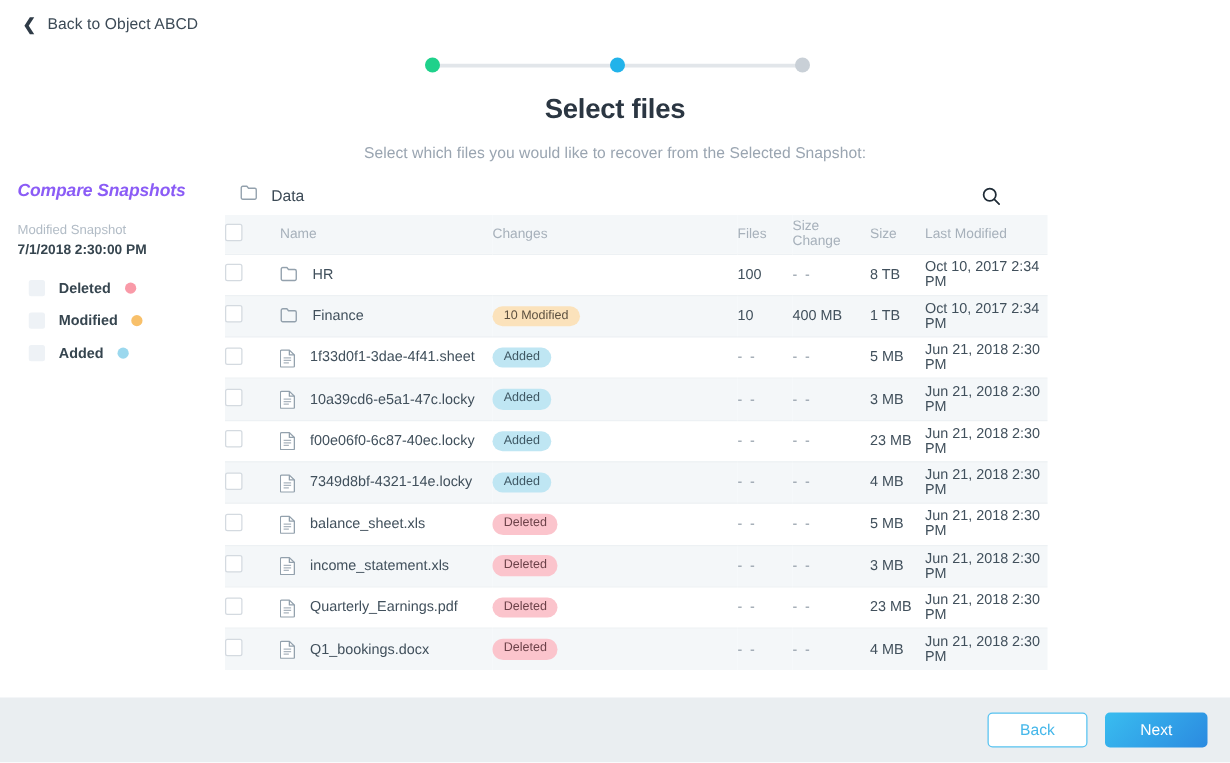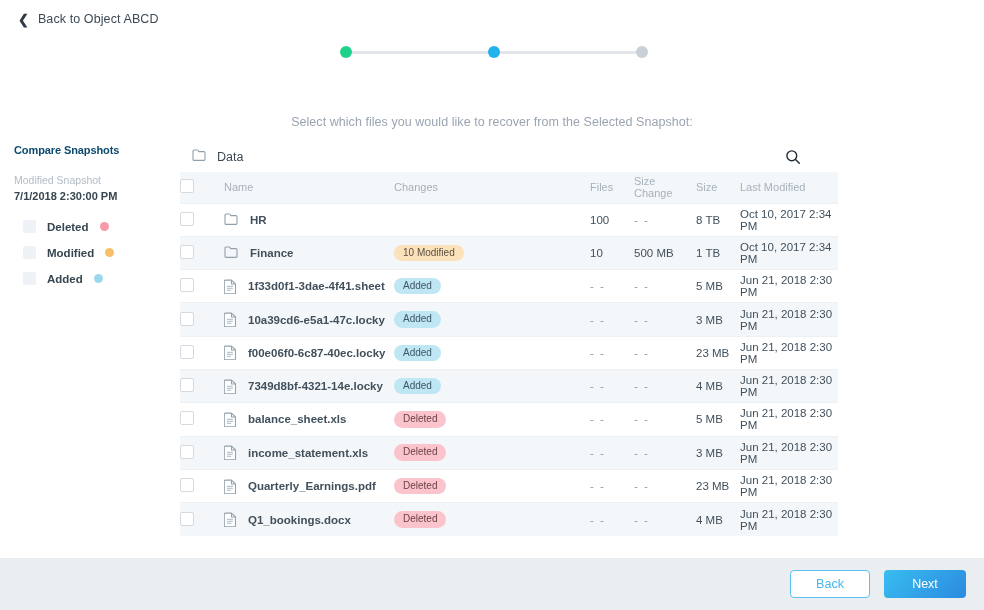--- a/index.html
+++ b/index.html
@@ -97,25 +97,26 @@
   }
 
   
   .sidebar {
     position: absolute;
     left: 14px;
     top: 144px;
     width: 152px;
   }
   .sidebar-title {
-    font-size: 11px;
+    font-size: 14px;
     font-weight: bold;
-    color: #0c4a6e;
+    color: #8b5cf6;
     margin-bottom: 18px;
     letter-spacing: -0.1px;
+    font-style: italic;
   }
   .snap-group { margin-bottom: 14px; }
   .snap-label {
     font-size: 10.5px;
     color: #b2bcc6;
     margin-bottom: 4px;
   }
   .snap-value {
     font-size: 11px;
     color: #36454f;
@@ -248,21 +249,21 @@
     border-radius: 2px;
     background: #fff;
     cursor: pointer;
   }
 
   .name-cell {
     display: flex;
     align-items: center;
     gap: 11px;
   }
-  .name-text { white-space: nowrap; font-weight: bold; }
+  .name-text { white-space: nowrap; }
 
   .badge {
     display: inline-block;
     font-size: 10px;
     padding: 3px 9px 3.5px;
     border-radius: 9px;
     white-space: nowrap;
     line-height: 1;
   }
   .badge-modified { background: #fbe2bb; color: #5c5040; }
@@ -321,20 +322,21 @@
   </div>
 
   <div class="stepper">
     <span class="step-dot" id="dot0" style="background: rgb(31, 209, 139);"></span>
     <span class="step-line"></span>
     <span class="step-dot" id="dot1" style="background: rgb(34, 179, 234);"></span>
     <span class="step-line"></span>
     <span class="step-dot" id="dot2" style="background: rgb(201, 208, 215);"></span>
   </div>
 
+  <div class="main-title">Select files</div>
   <div class="sub-title">Select which files you would like to recover from the Selected Snapshot:</div>
 
   <div class="sidebar">
     <div class="sidebar-title">Compare Snapshots</div>
 
     <div class="snap-group">
       <div class="snap-label">Modified Snapshot</div>
       <div class="snap-value bold">7/1/2018 2:30:00 PM</div>
     </div>
 
@@ -438,21 +440,21 @@
                 <span style="display: flex;">
                   <svg width="15" height="13" viewBox="0 0 15 13" fill="none">
                     <path d="M1 2.2A1.2 1.2 0 0 1 2.2 1h3.3l1.3 1.6h5A1.2 1.2 0 0 1 13 3.8v6.4A1.2 1.2 0 0 1 11.8 11.4H2.2A1.2 1.2 0 0 1 1 10.2V2.2Z" stroke="#93a1ad" stroke-width="1.1" fill="none" stroke-linejoin="round"></path>
                   </svg>
                 </span>
                 <span class="name-text">Finance</span>
               </div>
             </td>
             <td><span class="badge badge-modified">10 Modified</span></td>
             <td><span class="num">10</span></td>
-            <td><span class="num">500 MB</span></td>
+            <td><span class="num">400 MB</span></td>
             <td><span class="num">1 TB</span></td>
             <td><span class="num">Oct 10, 2017 2:34 PM</span></td>
           </tr>
           <tr class="plain">
             <td class="cell-pad-chk"><span class="row-chk" style="display: inline-block;"></span></td>
             <td>
               <div class="name-cell">
                 <span style="display: flex;">
                   <svg width="13" height="15" viewBox="0 0 13 15" fill="none">
                     <path d="M1.2 1.1h6.3l4 3.9v8.9a.9.9 0 0 1-.9.9H1.2a.9.9 0 0 1-.9-.9V2a.9.9 0 0 1 .9-.9Z" stroke="#93a1ad" stroke-width="1.05" fill="#fff" stroke-linejoin="round"></path>

